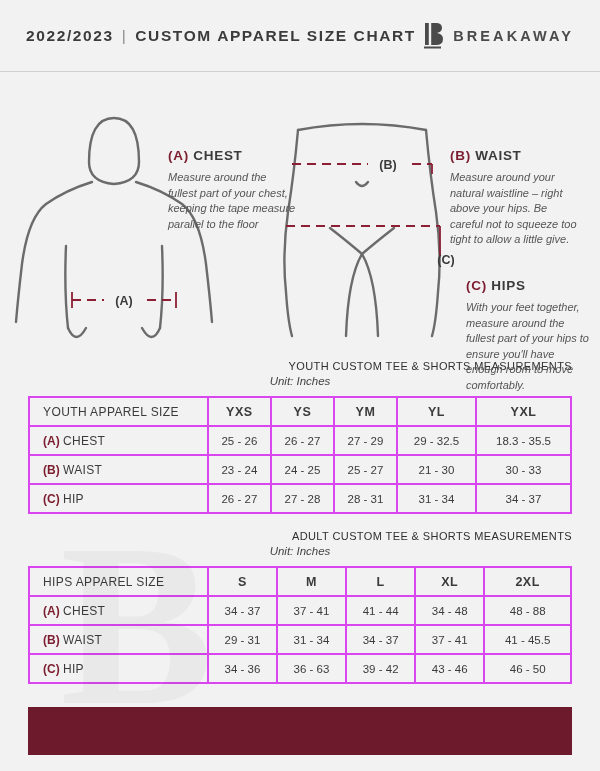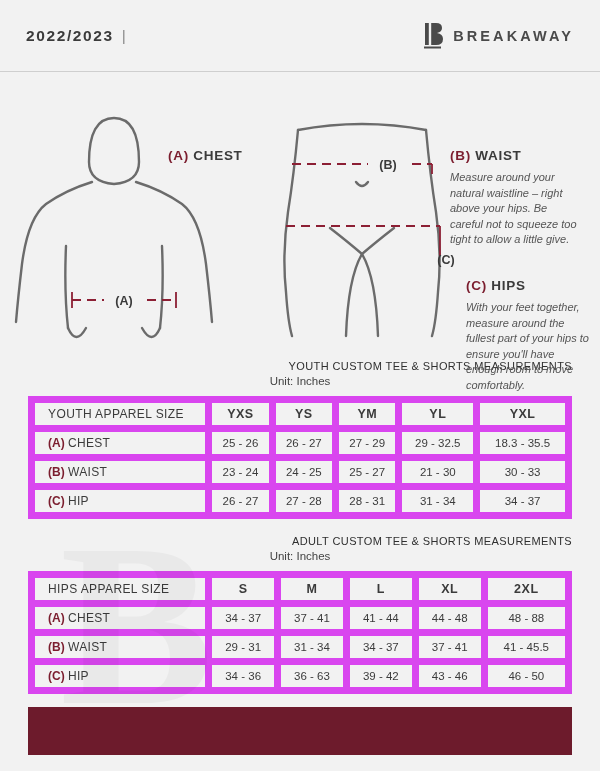--- a/index.html
+++ b/index.html
@@ -93,30 +93,31 @@
   .sec-title {
     text-align: right;
     font-size: 11px;
     letter-spacing: 0.4px;
     color: #2f2f2f;
     margin-top: 16px;
   }
   .sec-unit {
     text-align: center;
     font-size: 11.5px;
+    font-style: italic;
     color: #444;
     margin: 3px 0 9px;
   }
   table {
     width: 100%;
     border-collapse: collapse;
     background: #f2f2f2;
   }
   th, td {
-    border: 7px solid #d946ef;
+    border: 2px solid #d946ef;
     height: 29px;
     font-size: 11.5px;
     text-align: center;
     color: #3b3b3b;
     font-weight: normal;
     margin-left: 36px;
   }
   th.rowhead, td.rowhead {
     text-align: left;
     padding-left: 13px;
@@ -140,20 +141,21 @@
 </style>
 </head>
 <body>
 
 <div class="watermark">B</div>
 
 <header>
   <div class="title-wrap">
     <span>2022/2023</span>
     <span class="sep">|</span>
+    <span>CUSTOM APPAREL SIZE CHART</span>
   </div>
   <div class="brand">
     <span class="brand-mark">
       <svg width="22" height="30" viewBox="0 0 22 30">
         <path d="M3 2 L14 2 Q20 2 20 7 Q20 11 15 12 Q21 13 21 18 Q21 24 14 24 L3 24 Z" fill="#4a4a4a"></path>
         <path d="M8 2 L8 24" stroke="#f2f2f2" stroke-width="2.4"></path>
         <path d="M2 26.5 L19 26.5" stroke="#4a4a4a" stroke-width="2"></path>
       </svg>
     </span>
     <span class="brand-name">BREAKAWAY</span>
@@ -217,20 +219,21 @@
       </g>
       <text x="178" y="186" text-anchor="middle" font-family="Liberation Sans, sans-serif" font-size="12.5" font-weight="bold" fill="#3b3b3b">(C)</text>
     </svg>
   </div>
 
   <div class="note note-chest">
     <h3>
       <span>(A)</span>
       <span class="blk">CHEST</span>
     </h3>
+    <p>Measure around the fullest part of your chest, keeping the tape measure parallel to the floor</p>
   </div>
 
   <div class="note note-waist">
     <h3>
       <span>(B)</span>
       <span class="blk">WAIST</span>
     </h3>
     <p>Measure around your natural waistline – right above your hips. Be careful not to squeeze too tight to allow a little give.</p>
   </div>
 
@@ -311,21 +314,21 @@
     </thead>
     <tbody>
       <tr>
         <td class="rowhead">
           <span class="tag">(A)</span>
           <span class="lbl">CHEST</span>
         </td>
         <td>34 - 37</td>
         <td>37 - 41</td>
         <td>41 - 44</td>
-        <td>44 - 48</td>
+        <td>34 - 48</td>
         <td>48 - 88</td>
       </tr>
       <tr>
         <td class="rowhead">
           <span class="tag">(B)</span>
           <span class="lbl">WAIST</span>
         </td>
         <td>29 - 31</td>
         <td>31 - 34</td>
         <td>34 - 37</td>

